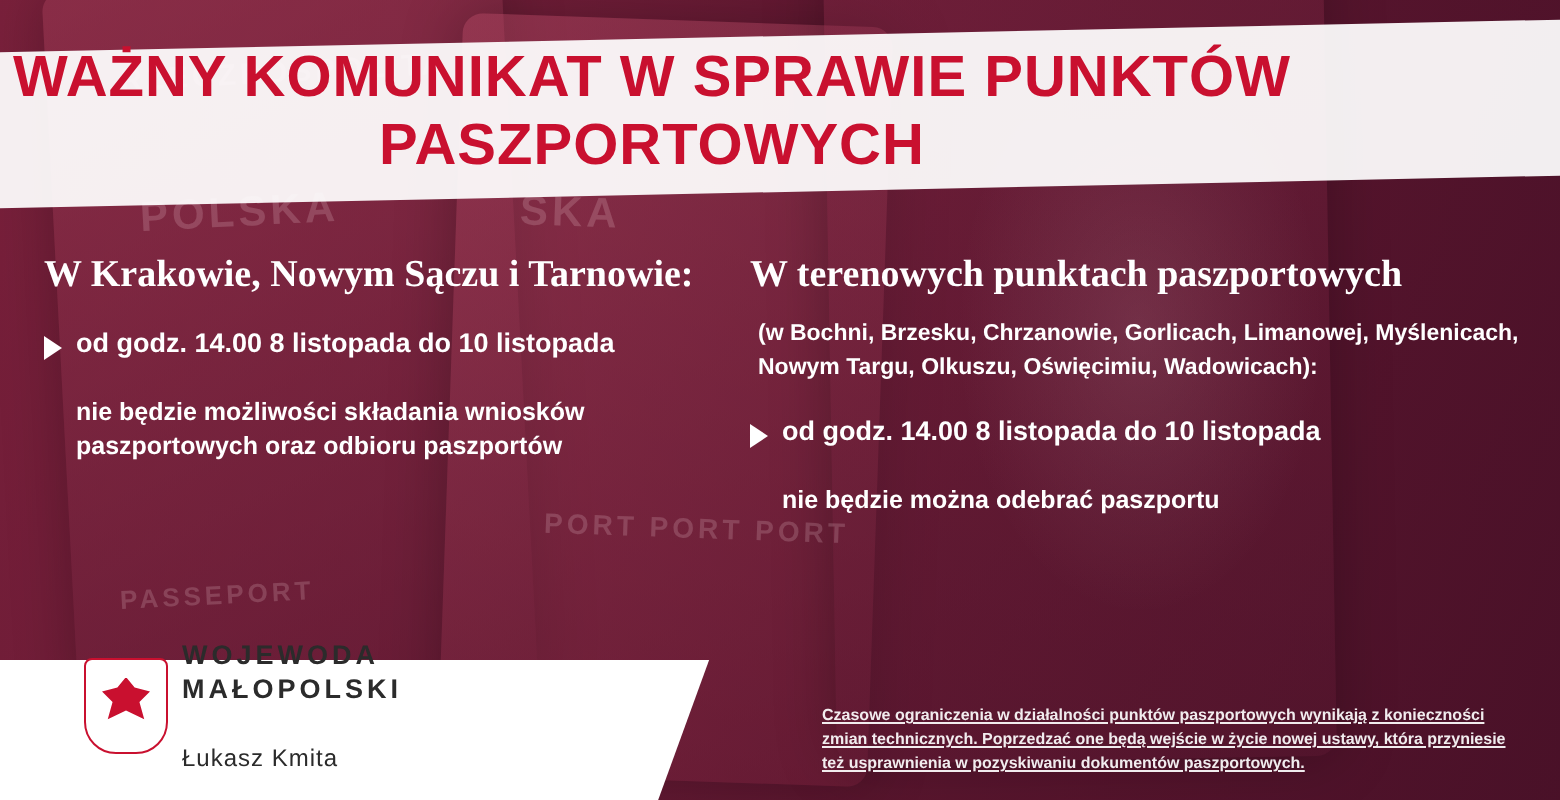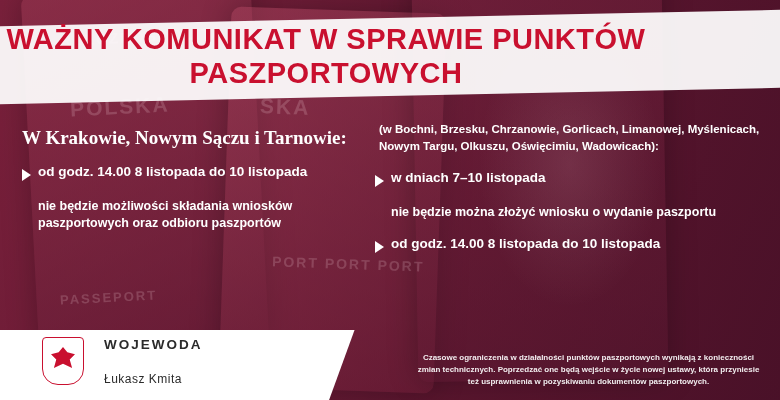--- a/index.html
+++ b/index.html
@@ -96,21 +96,21 @@
   }
   .col-subtitle {
     font-size: 11.5px;
     font-weight: bold;
     line-height: 17px;
     margin: -4px 0 14px 4px;
   }
   .block { margin-bottom: 14px; }
   .bullet-line {
     display: flex;
-    align-items: flex-end;
+    align-items: center;
     gap: 7px;
   }
   .tri {
     width: 0; height: 0;
     border-left: 9px solid #ffffff;
     border-top: 6px solid transparent;
     border-bottom: 6px solid transparent;
     margin-top: 4px;
     flex: 0 0 auto;
   }
@@ -133,21 +133,21 @@
     left: -30px; bottom: -10px;
     width: 370px; height: 80px;
     background: #ffffff;
     transform: skewX(-20deg);
   }
   .logo-row {
     position: absolute;
     left: 42px; bottom: 14px;
     display: flex;
     align-items: center;
-    gap: 20px;
+    gap: 7px;
   }
   .eagle {
     width: 40px; height: 46px;
     background: #ffffff;
     border: 1.5px solid #c9102f;
     border-radius: 4px 4px 16px 16px;
     position: relative;
   }
   .eagle:after {
     content: "";
@@ -159,26 +159,27 @@
   }
   .logo-text { color: #2b2b2b; }
   .logo-l1 { font-size: 13.5px; font-weight: bold; letter-spacing: 2px; line-height: 17px; }
   .logo-l2 { font-size: 12px; letter-spacing: 0.5px; margin-top: 19px; }
 
   
   .footnote {
     position: absolute;
     right: 14px; bottom: 12px;
     width: 355px;
-    text-align: center;
+    text-align: left;
     color: #ffffff;
     font-size: 8px;
     line-height: 12px;
     font-weight: bold;
     opacity: 0.92;
+    text-decoration: underline;
   }
 </style>
 </head>
 <body>
 
 <div class="poster">
 
   <div class="bg-art">
     <div class="passport p1"></div>
     <div class="passport p2"></div>
@@ -201,40 +202,36 @@
     <div class="block">
       <div class="bullet-line">
         <div class="tri"></div>
         <div class="bullet-text">od godz. 14.00 8 listopada do 10 listopada</div>
       </div>
       <div class="sub-text">nie będzie możliwości składania wniosków paszportowych oraz odbioru paszportów</div>
     </div>
   </div>
 
   <div class="col-right">
+    <div class="col-title">W terenowych punktach paszportowych</div>
     <div class="col-subtitle">(w Bochni, Brzesku, Chrzanowie, Gorlicach, Limanowej, Myślenicach, Nowym Targu, Olkuszu, Oświęcimiu, Wadowicach):</div>
-    <div class="block">
-      <div class="bullet-line">
-        <div class="tri"></div>
-        <div class="bullet-text">w dniach 7–10 listopada</div>
-      </div>
-      <div class="sub-text">nie będzie można złożyć wniosku o wydanie paszportu</div>
-    </div>
     <div class="block">
       <div class="bullet-line">
         <div class="tri"></div>
         <div class="bullet-text">od godz. 14.00 8 listopada do 10 listopada</div>
       </div>
+      <div class="sub-text">nie będzie można odebrać paszportu</div>
     </div>
   </div>
 
   <div class="wedge"></div>
   <div class="logo-row">
     <div class="eagle"></div>
     <div class="logo-text">
       <div class="logo-l1">WOJEWODA</div>
+      <div class="logo-l1">MAŁOPOLSKI</div>
       <div class="logo-l2">Łukasz Kmita</div>
     </div>
   </div>
 
   <div class="footnote">Czasowe ograniczenia w działalności punktów paszportowych wynikają z konieczności zmian technicznych. Poprzedzać one będą wejście w życie nowej ustawy, która przyniesie też usprawnienia w pozyskiwaniu dokumentów paszportowych.</div>
 
 </div>
 
 </body></html>

